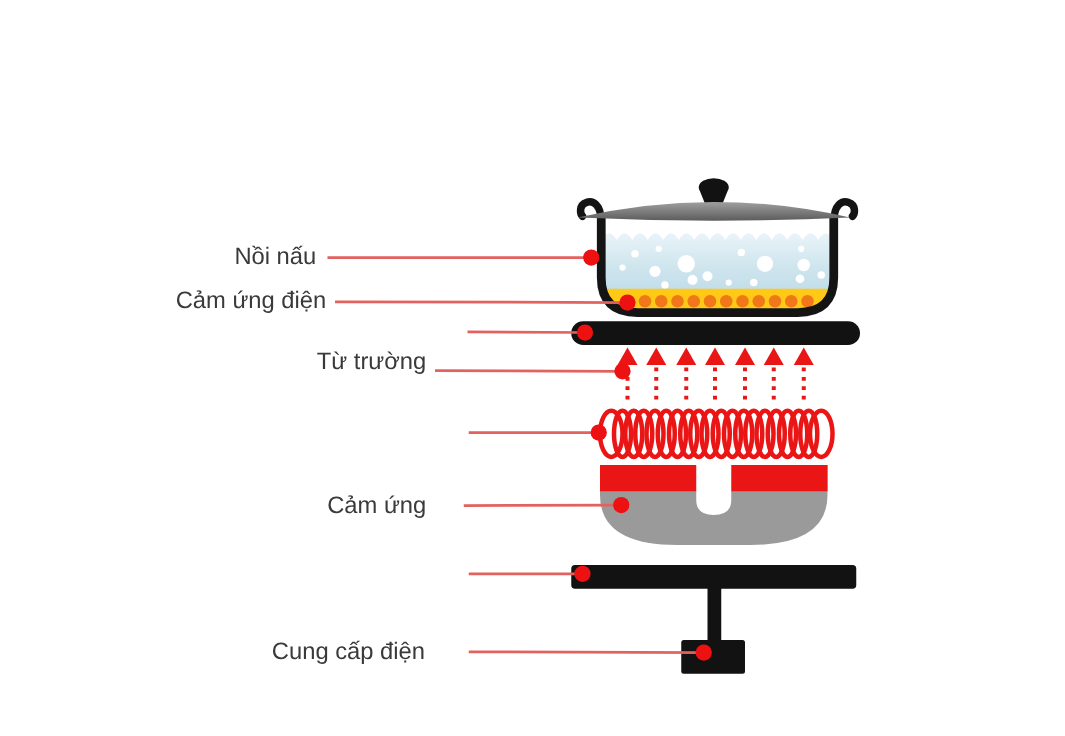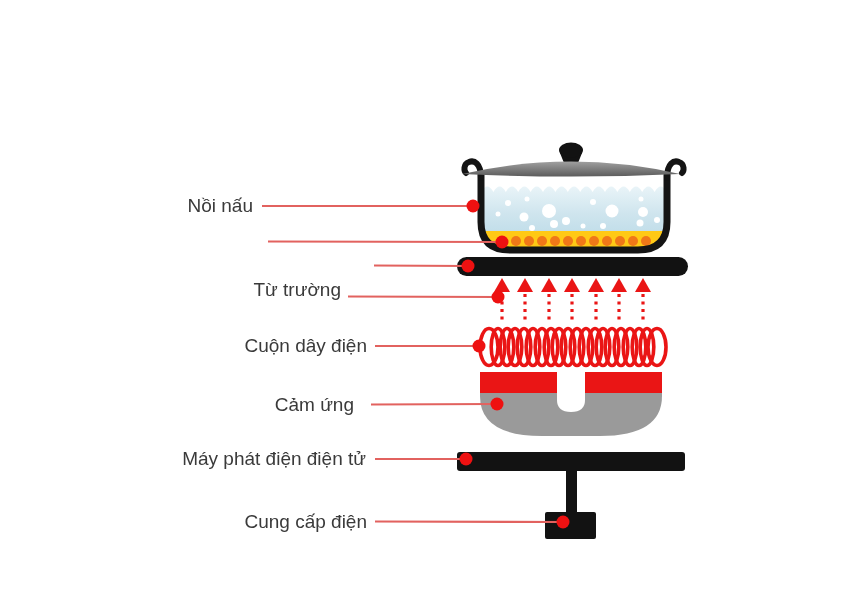--- a/index.html
+++ b/index.html
@@ -168,19 +168,18 @@
       <circle class="dot" cx="468" cy="266" r="6.5"></circle>
       <circle class="dot" cx="498" cy="297" r="6.5"></circle>
       <circle class="dot" cx="479" cy="346" r="6.5"></circle>
       <circle class="dot" cx="497" cy="404" r="6.5"></circle>
       <circle class="dot" cx="466" cy="459" r="6.5"></circle>
       <circle class="dot" cx="563" cy="522" r="6.5"></circle>
     </g>
   </svg>
 
   <div class="lbl" style="right:599px;top:195px">Nồi nấu</div>
+  <div class="lbl" style="right:591px;top:230px">Cảm ứng điện</div>
   <div class="lbl" style="right:511px;top:279px">Từ trường</div>
-  <div class="lbl" style="right:485px;top:335px">Cuộn dây điện</div>
-  <div class="lbl" style="right:498px;top:394px">Cảm ứng</div>
-  <div class="lbl" style="right:486px;top:448px">Máy phát điện điện tử</div>
-  <div class="lbl" style="right:485px;top:511px">Cung cấp điện</div>
+  <div class="lbl" style="right:511px;top:394px">Cảm ứng</div>
+  <div class="lbl" style="right:512px;top:511px">Cung cấp điện</div>
 
 </div>
 
 </body></html>

